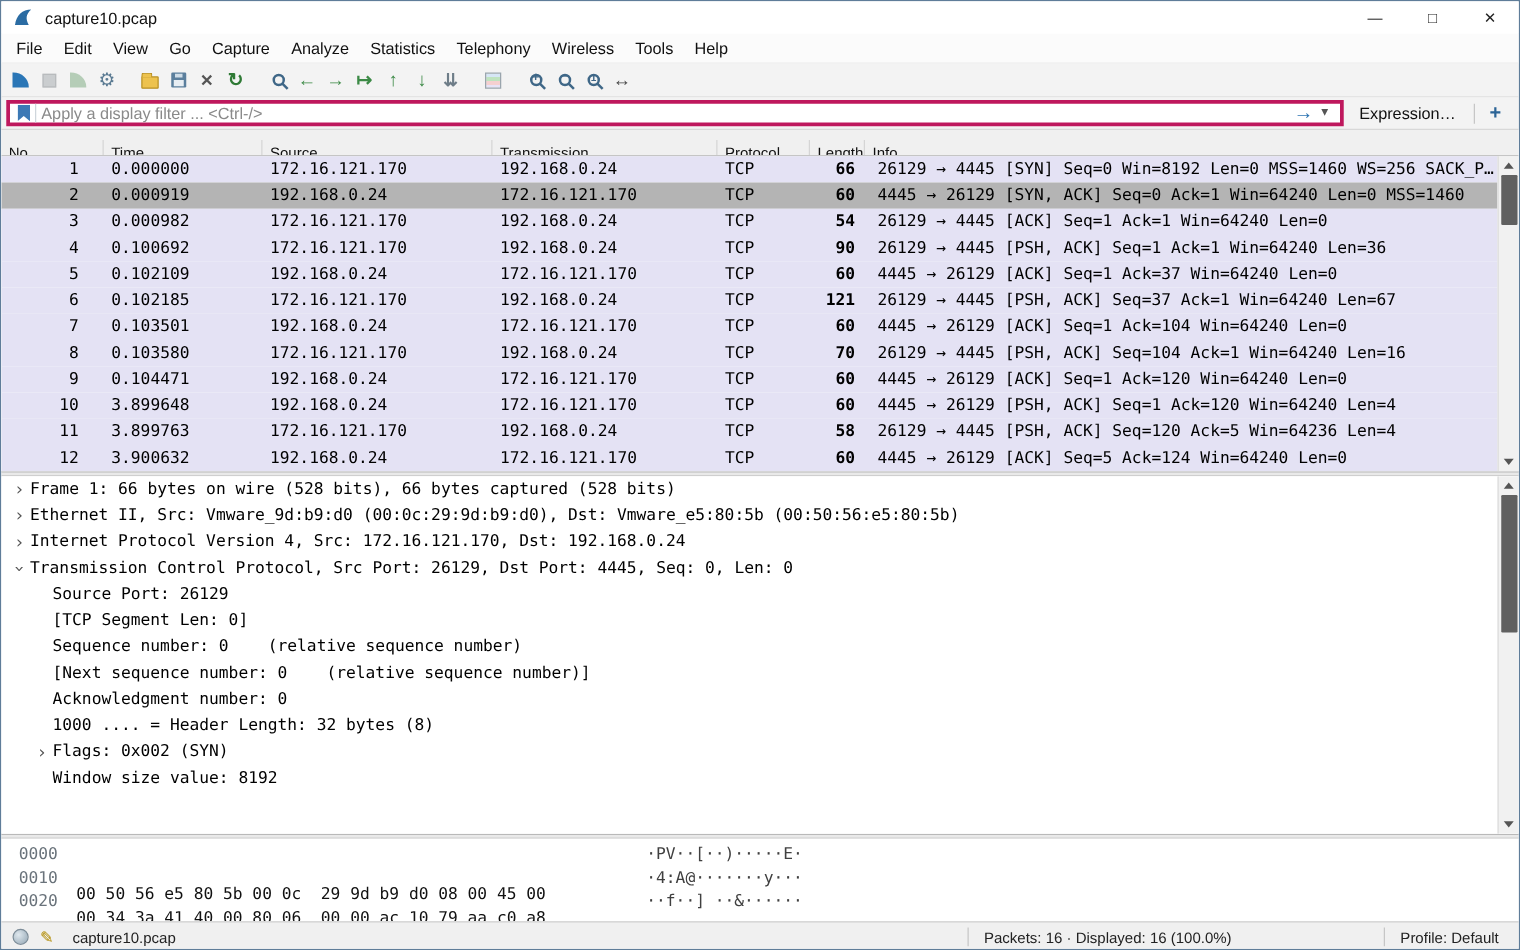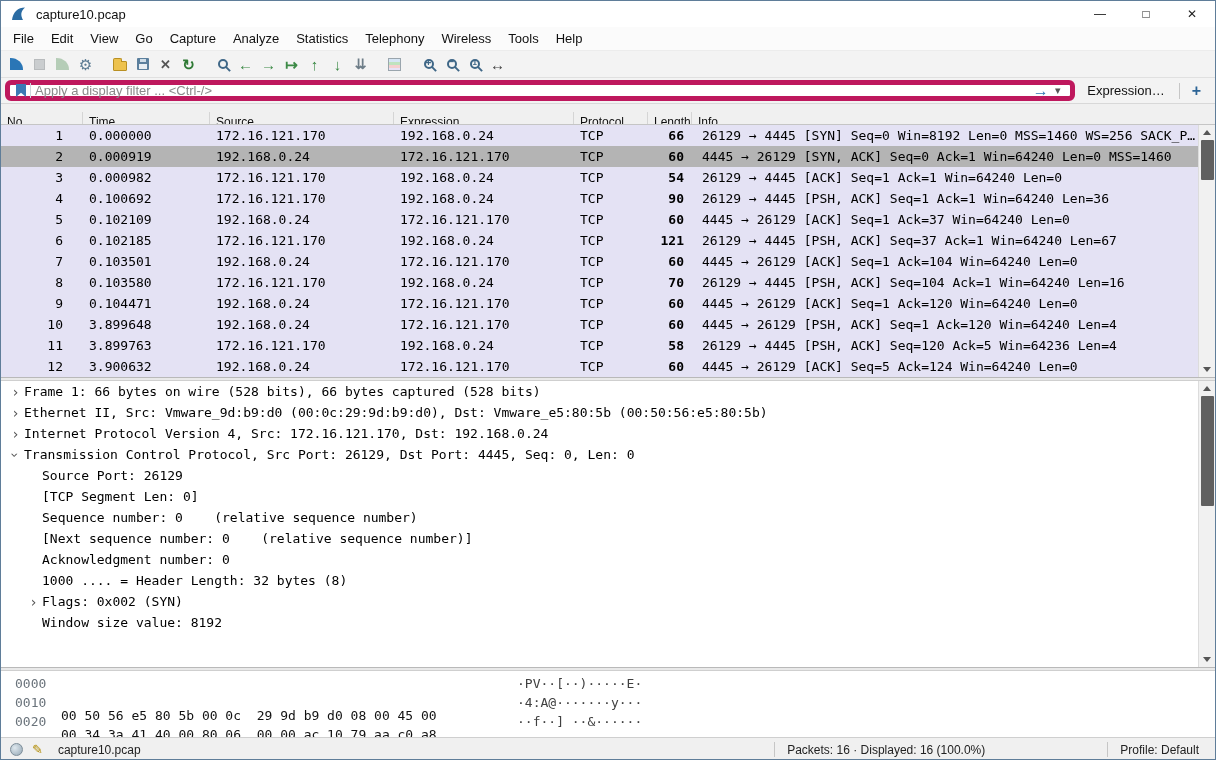--- a/index.html
+++ b/index.html
@@ -63,21 +63,21 @@
   .icon-go-first::before{ content:"↑"; color:#3c8a46; font-weight:bold; font-size:15px; }
   .icon-go-last::before{ content:"↓"; color:#3c8a46; font-weight:bold; font-size:15px; }
   .icon-auto-scroll::before{ content:"⇊"; color:#6e7d88; font-weight:bold; font-size:14px; }
   .icon-colorize{ width:13px; height:13px; border:1px solid #9aa5ad;
     background:linear-gradient(180deg,#d6e6f5 0 3px,#bfe3bf 3px 6px,#f5d0d0 6px 9px,#e7e3f7 9px 13px); }
   .icon-resize-columns::before{ content:"↔"; color:#444; font-weight:bold; font-size:15px; }
 
   
   .filterbar{ height:26px; flex:0 0 26px; background:#f3f3f3; display:flex; align-items:center;
               padding:0 6px 0 4px; border-bottom:1px solid #d8d8d8; }
-  .filter-input-wrap{ flex:1; height:21px; background:#fff; border:5px solid #be185d; border-radius:6px;
+  .filter-input-wrap{ flex:1; height:21px; background:#fff; border:3px solid #be185d; border-radius:0;
               display:flex; align-items:center; padding:0 4px; }
   .icon-bookmark{ width:10px; height:13px; background:#3c79b5;
               clip-path:polygon(0 0,100% 0,100% 100%,50% 68%,0 100%); margin:0 4px 0 2px; flex:0 0 auto; }
   .filter-sep{ width:1px; height:15px; background:#cfd6dc; margin-right:4px; flex:0 0 auto; }
   .filter-input{ flex:1; border:none; outline:none; font-size:13px; color:#222; background:transparent;
               font-family:"Liberation Sans",sans-serif; }
   .filter-input::placeholder{ color:#8a8a8a; }
   .icon-apply-arrow::before{ content:"→"; color:#2f76b3; font-weight:bold; font-size:16px; }
   .icon-caret-down::before{ content:"▾"; color:#555; font-size:11px; }
   .expression-btn{ font-size:13px; color:#111; padding:2px 10px 2px 12px; }
@@ -290,21 +290,21 @@
     <span class="expression-btn">Expression…</span>
     <span class="filterbar-sep"></span>
     <span class="add-filter-btn">+</span>
   </div>
 
   <div class="packet-list mono">
     <div class="pl-header" style="font-family:'Liberation Sans',sans-serif;">
       <span class="hc c-no">No.</span>
       <span class="hc c-time">Time</span>
       <span class="hc c-source">Source</span>
-      <span class="hc c-dest">Expression</span>
+      <span class="hc c-dest">Transmission</span>
       <span class="hc c-proto">Protocol</span>
       <span class="hc c-len">Length</span>
       <span class="hc c-info">Info</span>
     </div>
     <div class="pl-rows">
 
         <div class="pl-row">
           <span class="pc c-no">1</span>
           <span class="pc c-time">0.000000</span>
           <span class="pc c-source">172.16.121.170</span>

